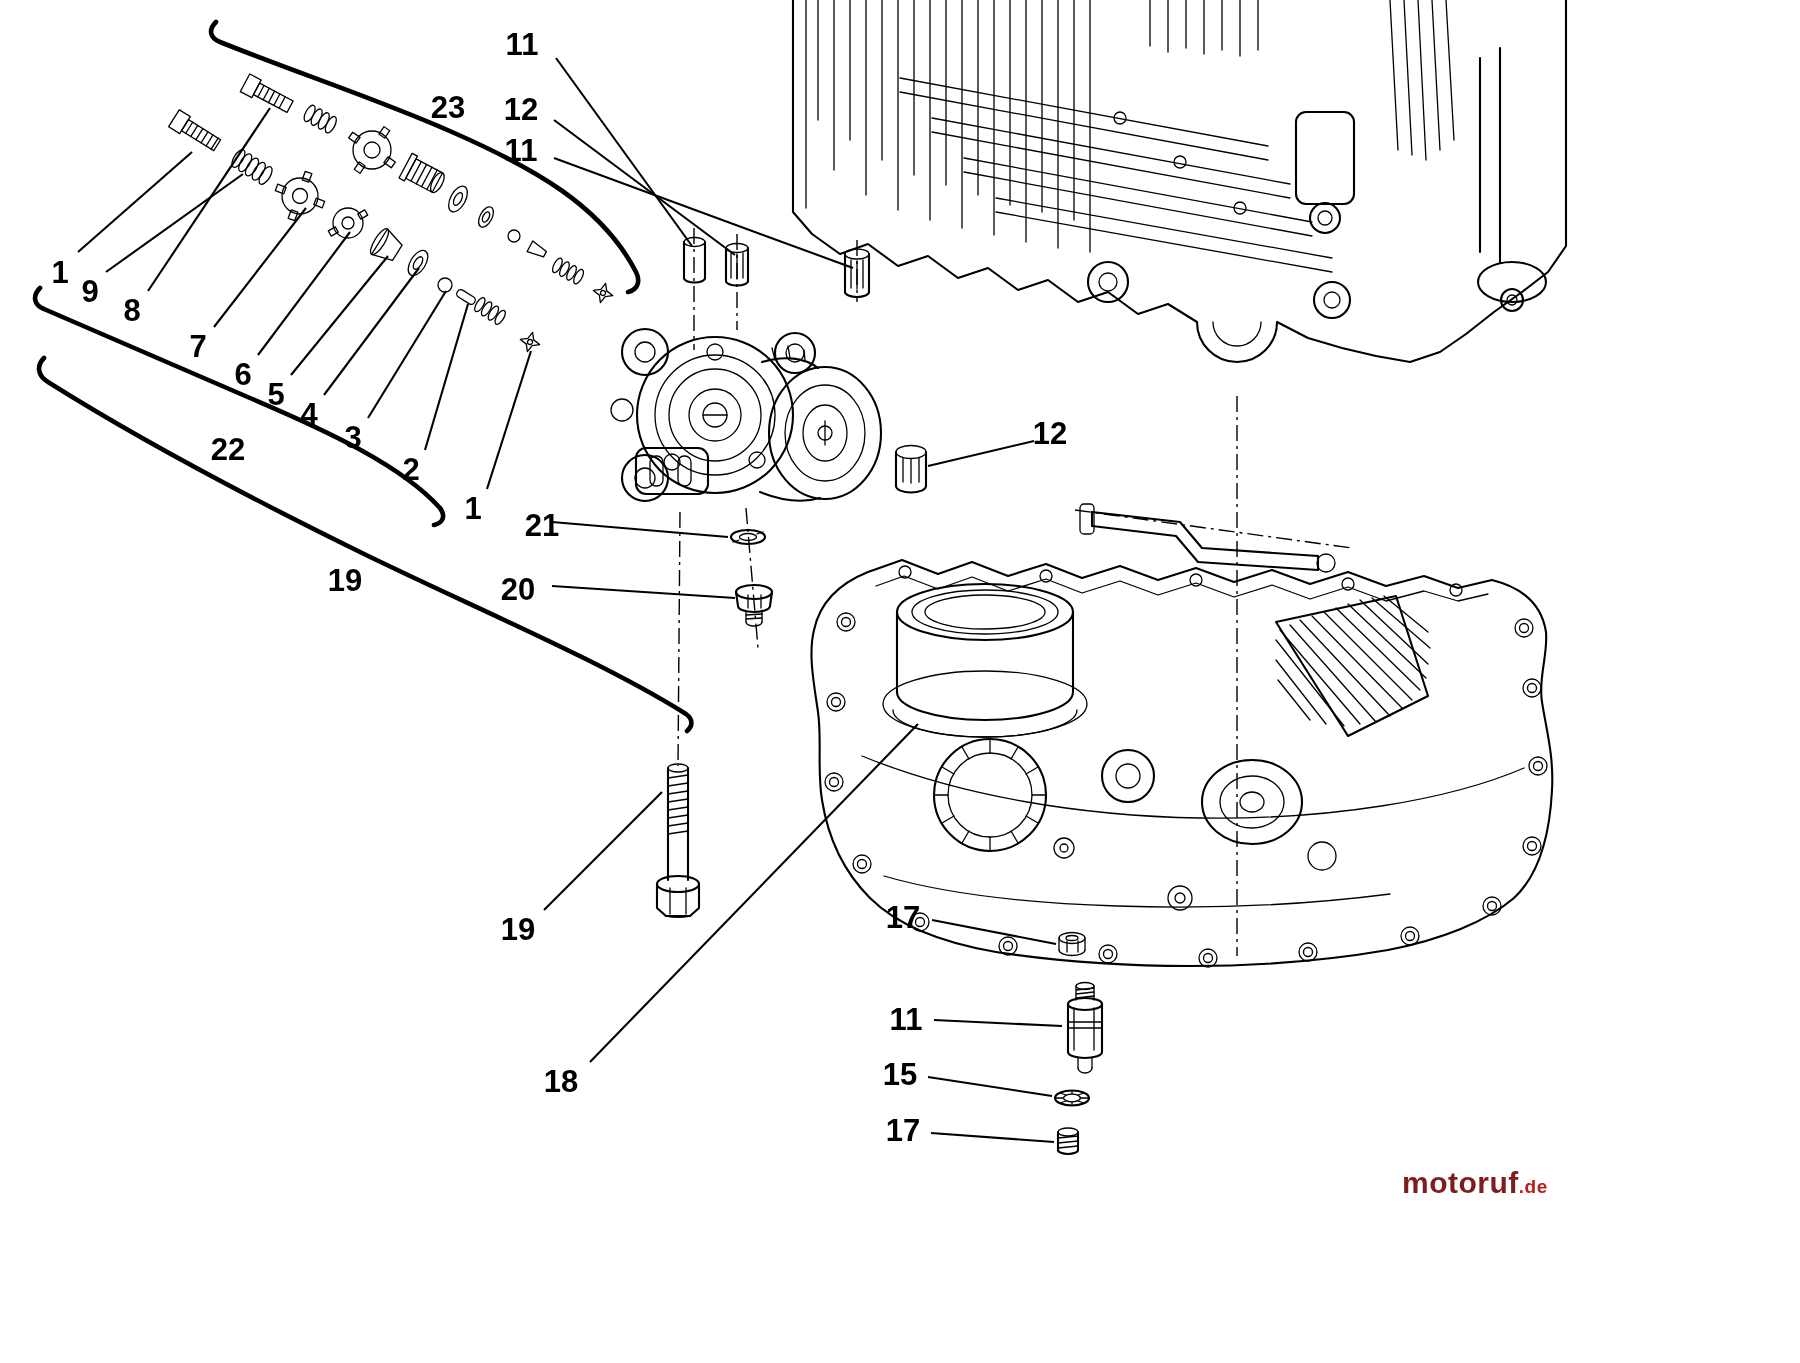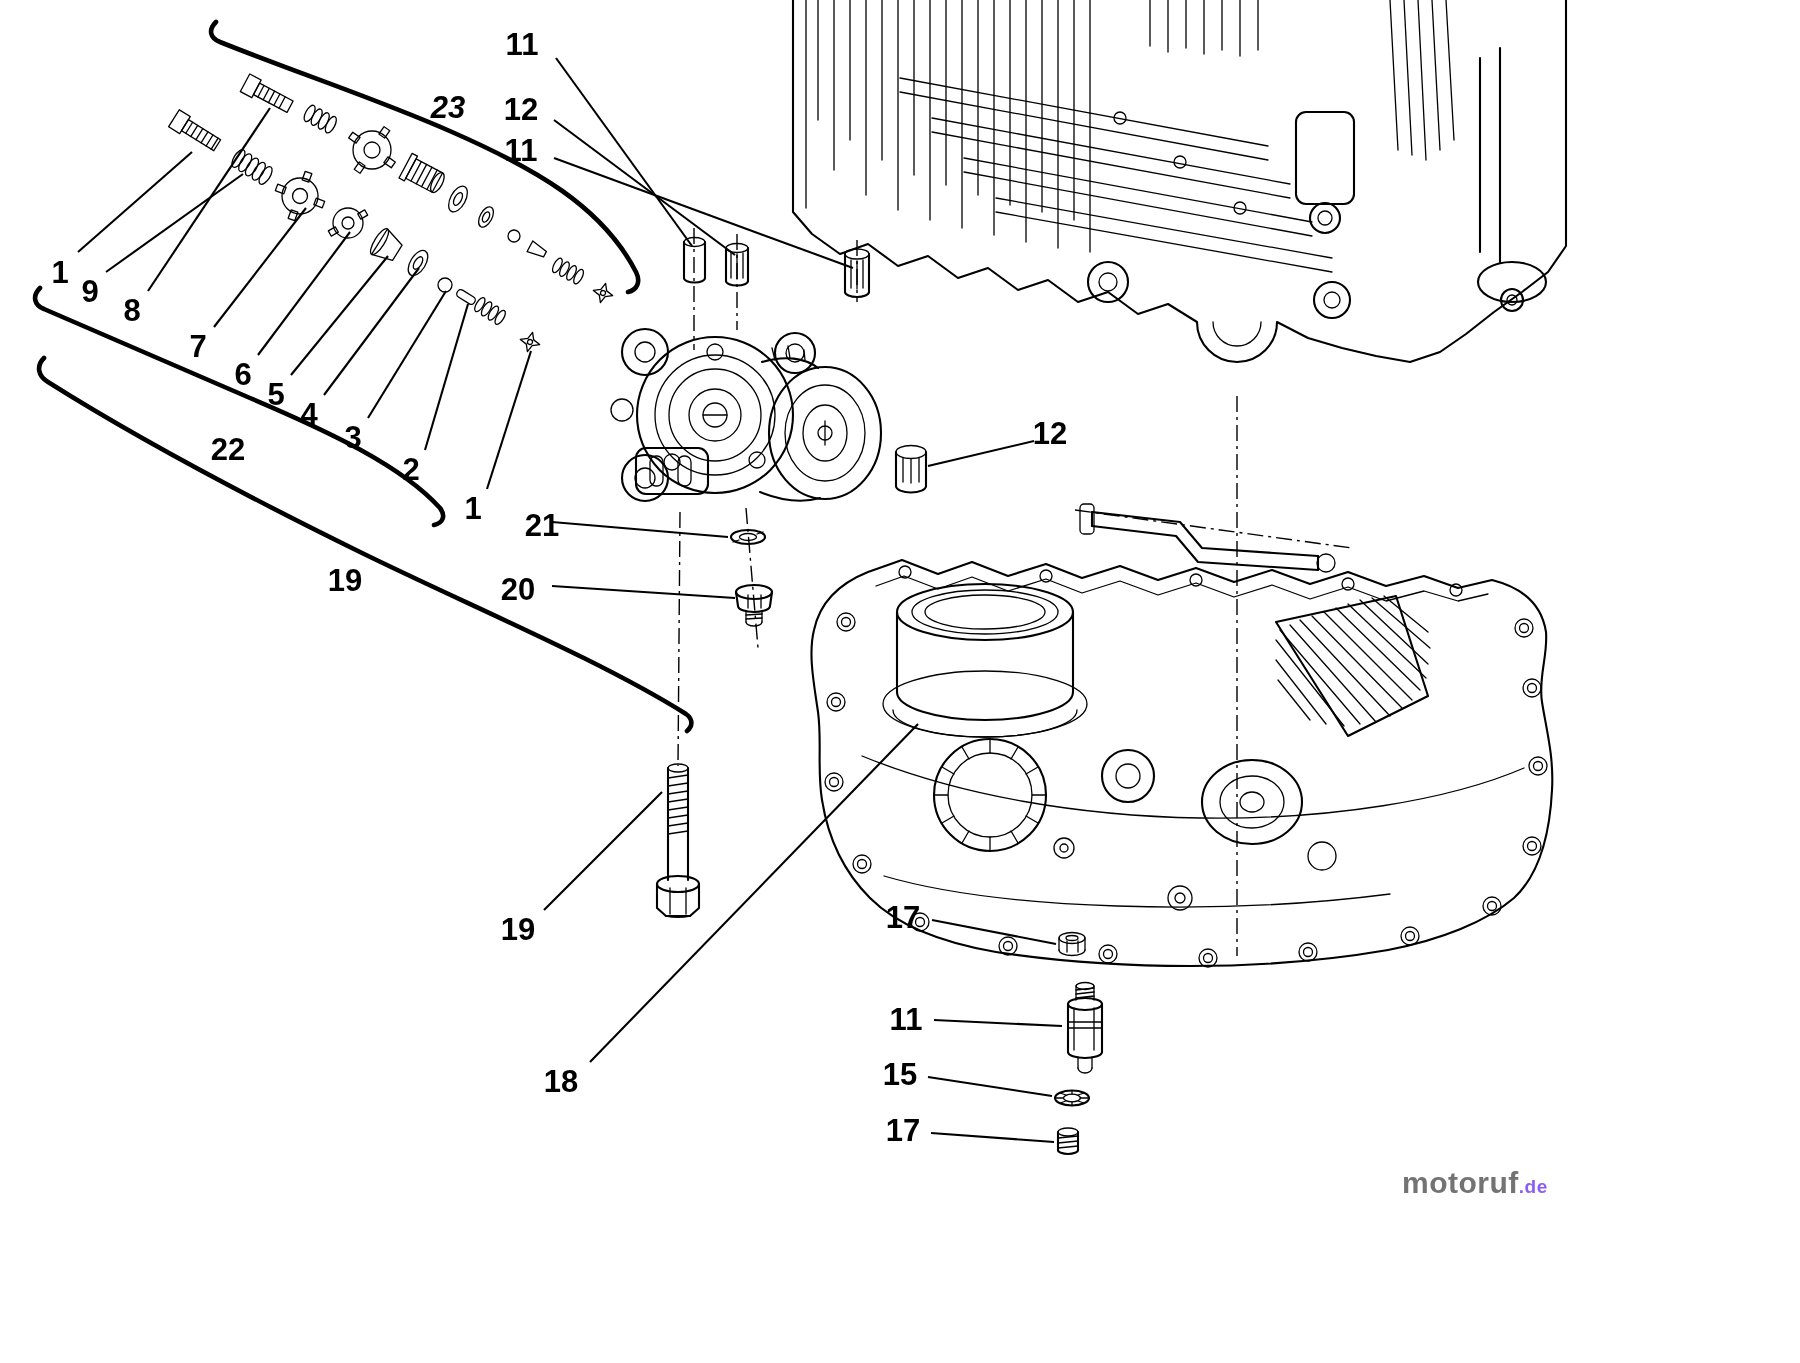--- a/index.html
+++ b/index.html
@@ -512,21 +512,21 @@
         <line x1="934" y1="1020" x2="1062" y2="1026" class="leader" stroke="#000000"></line>
         <line x1="928" y1="1077" x2="1052" y2="1096" class="leader" stroke="#000000"></line>
         <line x1="931" y1="1133" x2="1054" y2="1142" class="leader" stroke="#000000"></line>
       </g>
 </svg>
 
 <div id="callout-layer">
       <div class="callout" style="left: 522px; top: 41px;">11</div>
       <div class="callout" style="left: 521px; top: 106px;">12</div>
       <div class="callout" style="left: 521px; top: 147px;">11</div>
-      <div class="callout" style="left: 448px; top: 104px; font-style: italic;">23</div>
+      <div class="callout" style="left: 448px; top: 104px;">23</div>
       <div class="callout" style="left: 60px; top: 269px;">1</div>
       <div class="callout" style="left: 90px; top: 288px;">9</div>
       <div class="callout" style="left: 132px; top: 307px;">8</div>
       <div class="callout" style="left: 198px; top: 343px;">7</div>
       <div class="callout" style="left: 243px; top: 371px;">6</div>
       <div class="callout" style="left: 276px; top: 391px;">5</div>
       <div class="callout" style="left: 309px; top: 411px;">4</div>
       <div class="callout" style="left: 353px; top: 434px;">3</div>
       <div class="callout" style="left: 411px; top: 466px;">2</div>
       <div class="callout" style="left: 473px; top: 505px;">1</div>
@@ -536,15 +536,15 @@
       <div class="callout" style="left: 518px; top: 586px;">20</div>
       <div class="callout" style="left: 1050px; top: 430px;">12</div>
       <div class="callout" style="left: 518px; top: 926px;">19</div>
       <div class="callout" style="left: 561px; top: 1078px;">18</div>
       <div class="callout" style="left: 903px; top: 914px;">17</div>
       <div class="callout" style="left: 906px; top: 1016px;">11</div>
       <div class="callout" style="left: 900px; top: 1071px;">15</div>
       <div class="callout" style="left: 903px; top: 1127px;">17</div>
     </div>
 
-<div class="watermark"><span style="color: #737373;">motoruf</span><span class="sfx" style="color: #8b5cf6; text-align: right;">.de</span></div>
+<div class="watermark"><span style="color: #7f1d1d;">motoruf</span><span class="sfx" style="color: #b91c1c; text-align: right;">.de</span></div>
 
 </div>
 
 </body></html>

